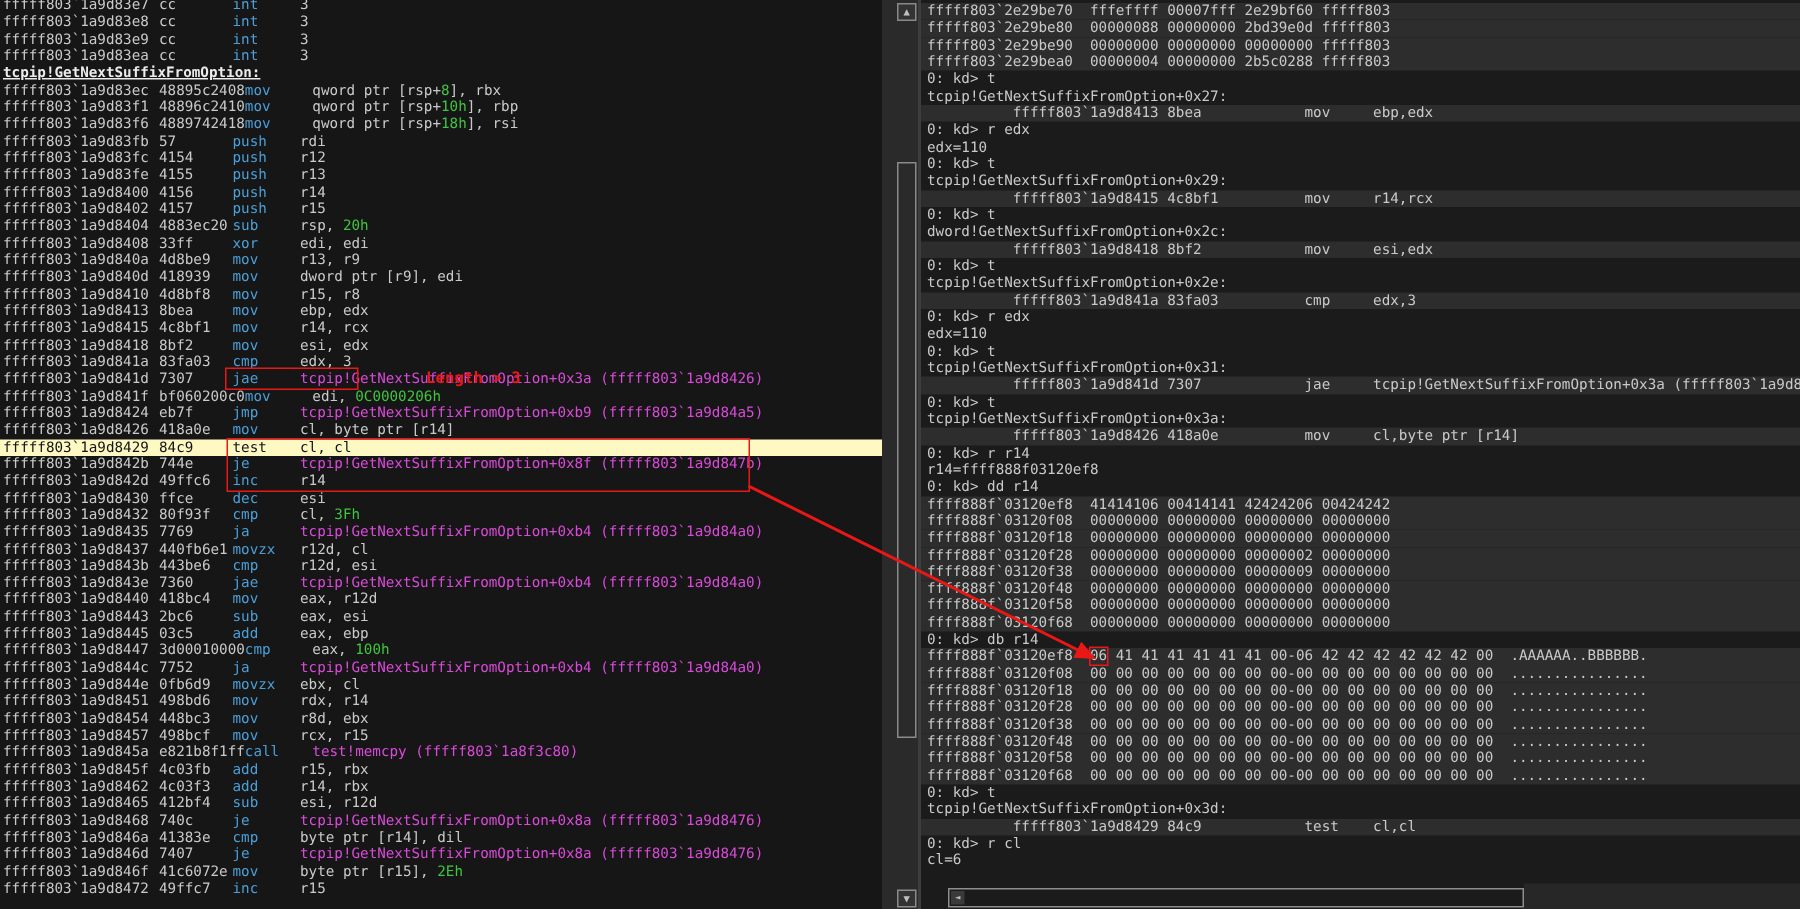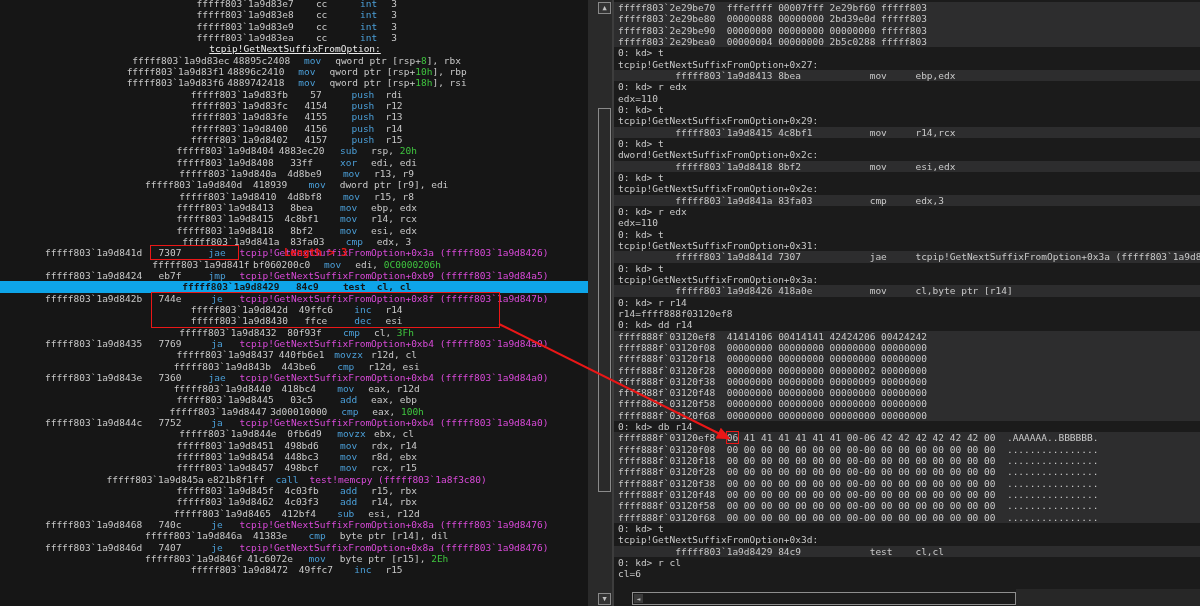--- a/index.html
+++ b/index.html
@@ -6,31 +6,31 @@
   html,body { background:#101010; }
   #screen {
     position: relative; width: 1200px; height: 606px; overflow: hidden;
     background:#161616;
     font-family: "DejaVu Sans Mono", "Liberation Mono", monospace;
     font-size: 9.5px; color:#c9c9c9;
   }
   
   #disasm {
     position:absolute; left:0; top:0; width:588px; height:606px;
-    background:#161616; overflow:hidden;text-align:center;
+    background:#161616; overflow:hidden;
   }
   #disasm .dline { height:11.33px; line-height:11.33px; white-space:pre; padding-left:2px; }
   #disasm .dline:first-child { margin-top:-2px; }
   .addr { display:inline-block; width:104px; }
   .bytes { display:inline-block; min-width:49px; }
   .mn { display:inline-block; min-width:45px; color:#4b9fd8; }
   .seg-g { color:#3fc53f; }
   .seg-p { color:#d94ad9; }
-  .dlabel { padding-left:24px; color:#ececec; font-weight:normal; text-decoration:underline; }
-  .hl-row { background:#0ea5e9;font-weight:bold; }
+  .dlabel { padding-left:24px; color:#ececec; font-weight:bold; text-decoration:underline; }
+  .hl-row { background:#fef9c3; }
   .hl-row, .hl-row .mn, .hl-row .seg-g, .hl-row .seg-p { color:#141414; }
   
   #divider { position:absolute; left:588px; top:0; width:26px; height:606px; background:#2a2a2a; }
   #rpane-border { position:absolute; left:612px; top:0; width:2px; height:606px; background:#3d3d3d; }
   .sbtn {
     position:absolute; left:598px; width:13px; height:12px;
     background:#333333; border:1px solid #8a8a8a; color:#c0c0c0;
     font-size:7px; line-height:10px; text-align:center; cursor:pointer;
   }
   #sb-up { top:2px; }
@@ -98,30 +98,32 @@
       <div class="dline"><span class="addr">fffff803`1a9d840a</span><span class="bytes">4d8be9</span><span class="mn">mov</span><span class="seg">r13, r9</span></div>
       <div class="dline"><span class="addr">fffff803`1a9d840d</span><span class="bytes">418939</span><span class="mn">mov</span><span class="seg">dword ptr [r9], edi</span></div>
       <div class="dline"><span class="addr">fffff803`1a9d8410</span><span class="bytes">4d8bf8</span><span class="mn">mov</span><span class="seg">r15, r8</span></div>
       <div class="dline"><span class="addr">fffff803`1a9d8413</span><span class="bytes">8bea</span><span class="mn">mov</span><span class="seg">ebp, edx</span></div>
       <div class="dline"><span class="addr">fffff803`1a9d8415</span><span class="bytes">4c8bf1</span><span class="mn">mov</span><span class="seg">r14, rcx</span></div>
       <div class="dline"><span class="addr">fffff803`1a9d8418</span><span class="bytes">8bf2</span><span class="mn">mov</span><span class="seg">esi, edx</span></div>
       <div class="dline"><span class="addr">fffff803`1a9d841a</span><span class="bytes">83fa03</span><span class="mn">cmp</span><span class="seg">edx, 3</span></div>
       <div class="dline"><span class="addr">fffff803`1a9d841d</span><span class="bytes">7307</span><span class="mn">jae</span><span class="seg-p">tcpip!GetNextSuffixFromOption+0x3a (fffff803`1a9d8426)</span></div>
       <div class="dline"><span class="addr">fffff803`1a9d841f</span><span class="bytes">bf060200c0</span><span class="mn">mov</span><span class="seg">edi, </span><span class="seg-g">0C0000206h</span></div>
       <div class="dline"><span class="addr">fffff803`1a9d8424</span><span class="bytes">eb7f</span><span class="mn">jmp</span><span class="seg-p">tcpip!GetNextSuffixFromOption+0xb9 (fffff803`1a9d84a5)</span></div>
+      <div class="dline"><span class="addr">fffff803`1a9d8426</span><span class="bytes">418a0e</span><span class="mn">mov</span><span class="seg">cl, byte ptr [r14]</span></div>
       <div class="dline hl-row"><span class="addr">fffff803`1a9d8429</span><span class="bytes">84c9</span><span class="mn">test</span><span class="seg">cl, cl</span></div>
       <div class="dline"><span class="addr">fffff803`1a9d842b</span><span class="bytes">744e</span><span class="mn">je</span><span class="seg-p">tcpip!GetNextSuffixFromOption+0x8f (fffff803`1a9d847b)</span></div>
       <div class="dline"><span class="addr">fffff803`1a9d842d</span><span class="bytes">49ffc6</span><span class="mn">inc</span><span class="seg">r14</span></div>
       <div class="dline"><span class="addr">fffff803`1a9d8430</span><span class="bytes">ffce</span><span class="mn">dec</span><span class="seg">esi</span></div>
       <div class="dline"><span class="addr">fffff803`1a9d8432</span><span class="bytes">80f93f</span><span class="mn">cmp</span><span class="seg">cl, </span><span class="seg-g">3Fh</span></div>
       <div class="dline"><span class="addr">fffff803`1a9d8435</span><span class="bytes">7769</span><span class="mn">ja</span><span class="seg-p">tcpip!GetNextSuffixFromOption+0xb4 (fffff803`1a9d84a0)</span></div>
       <div class="dline"><span class="addr">fffff803`1a9d8437</span><span class="bytes">440fb6e1</span><span class="mn">movzx</span><span class="seg">r12d, cl</span></div>
       <div class="dline"><span class="addr">fffff803`1a9d843b</span><span class="bytes">443be6</span><span class="mn">cmp</span><span class="seg">r12d, esi</span></div>
       <div class="dline"><span class="addr">fffff803`1a9d843e</span><span class="bytes">7360</span><span class="mn">jae</span><span class="seg-p">tcpip!GetNextSuffixFromOption+0xb4 (fffff803`1a9d84a0)</span></div>
       <div class="dline"><span class="addr">fffff803`1a9d8440</span><span class="bytes">418bc4</span><span class="mn">mov</span><span class="seg">eax, r12d</span></div>
+      <div class="dline"><span class="addr">fffff803`1a9d8443</span><span class="bytes">2bc6</span><span class="mn">sub</span><span class="seg">eax, esi</span></div>
       <div class="dline"><span class="addr">fffff803`1a9d8445</span><span class="bytes">03c5</span><span class="mn">add</span><span class="seg">eax, ebp</span></div>
       <div class="dline"><span class="addr">fffff803`1a9d8447</span><span class="bytes">3d00010000</span><span class="mn">cmp</span><span class="seg">eax, </span><span class="seg-g">100h</span></div>
       <div class="dline"><span class="addr">fffff803`1a9d844c</span><span class="bytes">7752</span><span class="mn">ja</span><span class="seg-p">tcpip!GetNextSuffixFromOption+0xb4 (fffff803`1a9d84a0)</span></div>
       <div class="dline"><span class="addr">fffff803`1a9d844e</span><span class="bytes">0fb6d9</span><span class="mn">movzx</span><span class="seg">ebx, cl</span></div>
       <div class="dline"><span class="addr">fffff803`1a9d8451</span><span class="bytes">498bd6</span><span class="mn">mov</span><span class="seg">rdx, r14</span></div>
       <div class="dline"><span class="addr">fffff803`1a9d8454</span><span class="bytes">448bc3</span><span class="mn">mov</span><span class="seg">r8d, ebx</span></div>
       <div class="dline"><span class="addr">fffff803`1a9d8457</span><span class="bytes">498bcf</span><span class="mn">mov</span><span class="seg">rcx, r15</span></div>
       <div class="dline"><span class="addr">fffff803`1a9d845a</span><span class="bytes">e821b8f1ff</span><span class="mn">call</span><span class="seg-p">test!memcpy (fffff803`1a8f3c80)</span></div>
       <div class="dline"><span class="addr">fffff803`1a9d845f</span><span class="bytes">4c03fb</span><span class="mn">add</span><span class="seg">r15, rbx</span></div>
       <div class="dline"><span class="addr">fffff803`1a9d8462</span><span class="bytes">4c03f3</span><span class="mn">add</span><span class="seg">r14, rbx</span></div>

